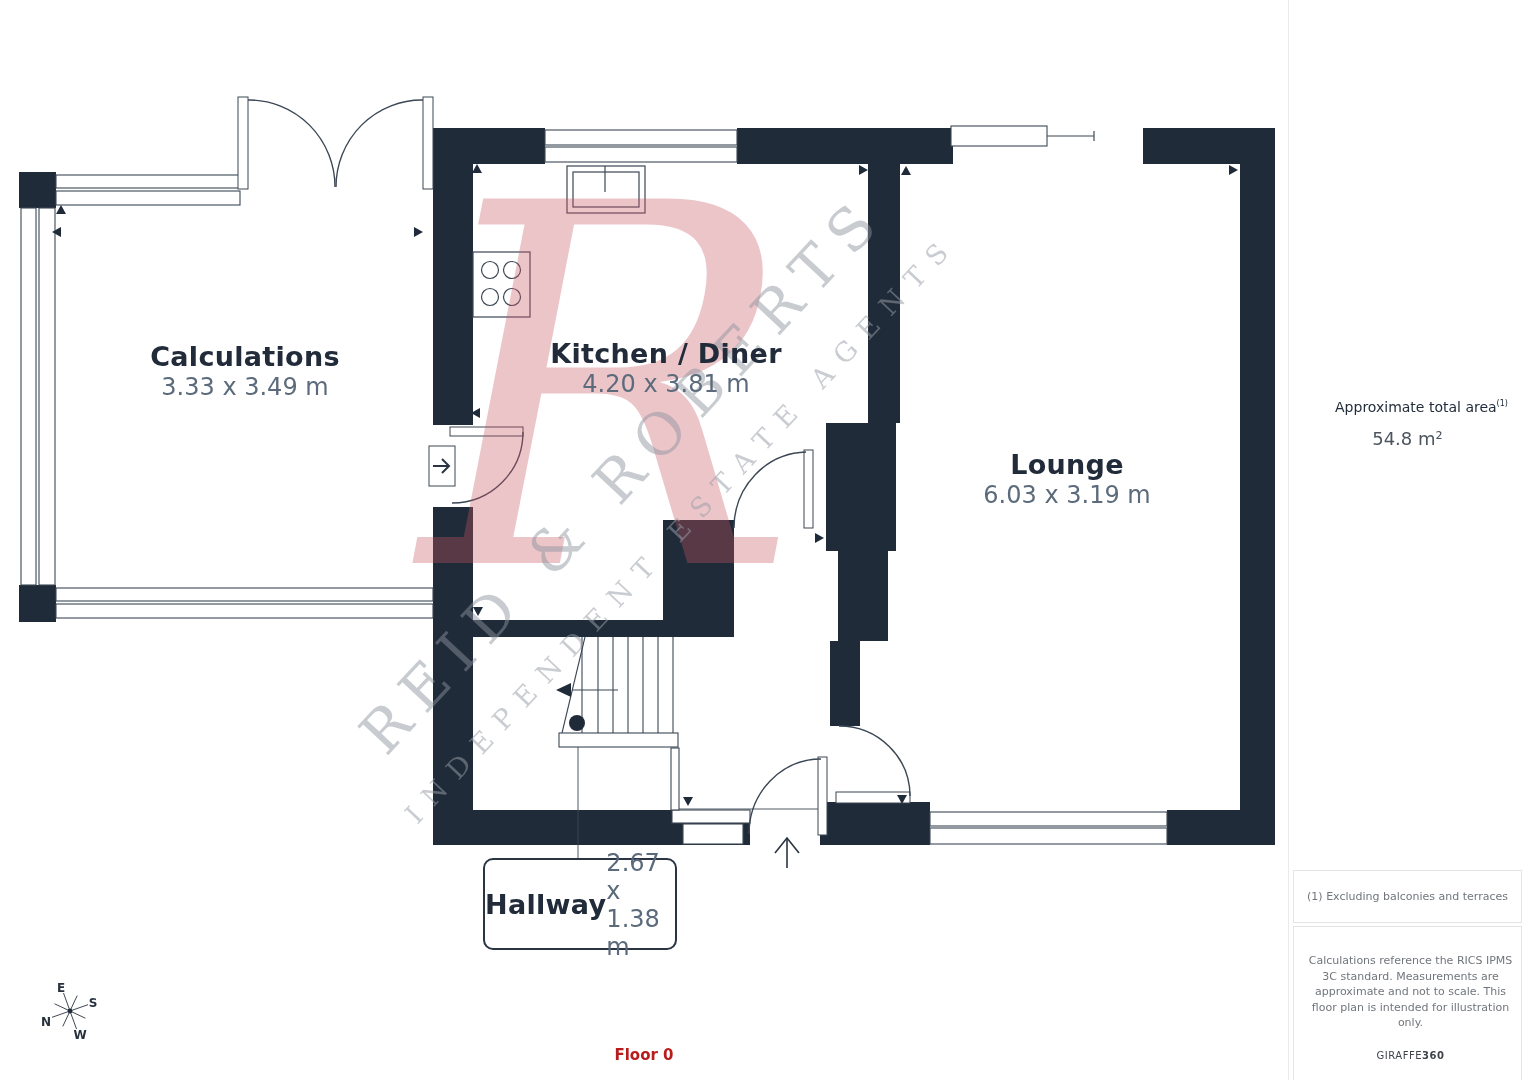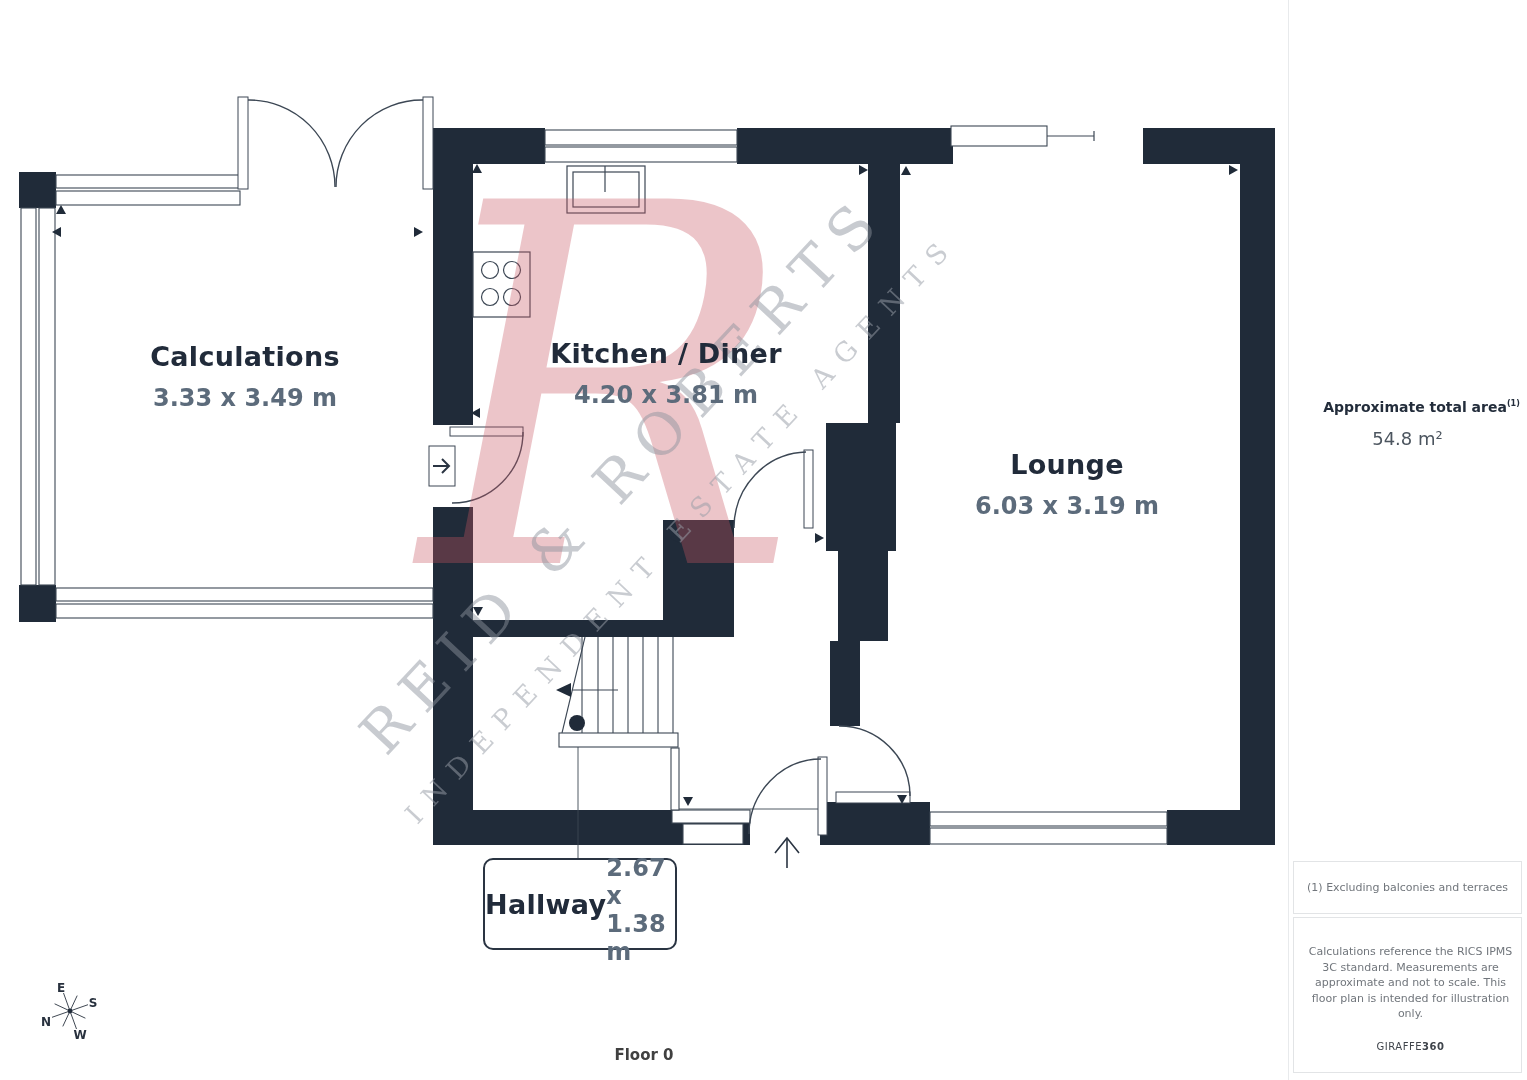--- a/index.html
+++ b/index.html
@@ -14,35 +14,35 @@
   .wm-text{position:absolute;left:645px;top:495px;transform:translate(-50%,-50%) rotate(-47deg);
            text-align:center;white-space:nowrap;}
   .wm-line1{font-family:"DejaVu Serif",serif;font-size:58px;letter-spacing:14px;
             color:rgba(140,147,156,0.48);}
   .wm-line2{font-family:"DejaVu Serif",serif;font-size:27px;letter-spacing:13px;
             color:rgba(152,158,166,0.52);margin-top:30px;}
   
   .labels{position:absolute;inset:0;z-index:3;pointer-events:none;}
   .room-label{position:absolute;transform:translateX(-50%);text-align:center;white-space:nowrap;}
   .room-name{font-size:27px;font-weight:bold;color:#212b3a;letter-spacing:0.3px;}
-  .room-dims{font-size:24px;color:#5c6b7b;margin-top:12px;font-weight:bold;}
+  .room-dims{font-size:24px;color:#5c6b7b;margin-top:1px;}
   .hallway-box{position:absolute;left:483px;top:858px;width:190px;height:88px;
                background:#fff;border:2px solid #2a3442;border-radius:10px;z-index:3;
                display:flex;flex-direction:row;align-items:center;justify-content:center;}
   .floor-label{position:absolute;left:0;top:1046px;width:1288px;text-align:center;
-               font-size:15px;font-weight:bold;color:#404040;z-index:3;}
+               font-size:15px;font-weight:bold;color:#b91c1c;z-index:3;}
   
   .sidebar-divider{position:absolute;left:1288px;top:0;width:1px;height:1080px;background:#e8eaec;z-index:4;}
   .area-block{position:absolute;left:1288px;top:399px;width:239px;text-align:center;z-index:4;}
-  .area-title{font-size:14px;font-weight:bold;color:#232d3b;padding-left:28px;}
+  .area-title{font-size:14px;font-weight:normal;color:#232d3b;padding-left:28px;}
   .area-title sup{font-size:8px;}
   .area-value{font-size:18px;color:#4c555f;margin-top:13px;}
   .note-box{position:absolute;left:1293px;width:229px;background:#fff;border:1px solid #e2e4e6;
             box-sizing:border-box;z-index:4;color:#71767c;font-size:11px;line-height:15.5px;
-            text-align:center;}
+            text-align:center;margin-top:9px;}
   .note-box1{top:861px;height:53px;display:flex;align-items:center;justify-content:center;padding:0 8px;}
   .note-box2{top:917px;height:156px;padding:26px 8px 0 14px;}
   .brand-line{margin-top:17px;font-size:10px;color:#3f444b;letter-spacing:0.5px;}
   .brand-line b{font-weight:bold;}
 </style>
 </head>
 <body>
 
 <div class="canvas">
 

